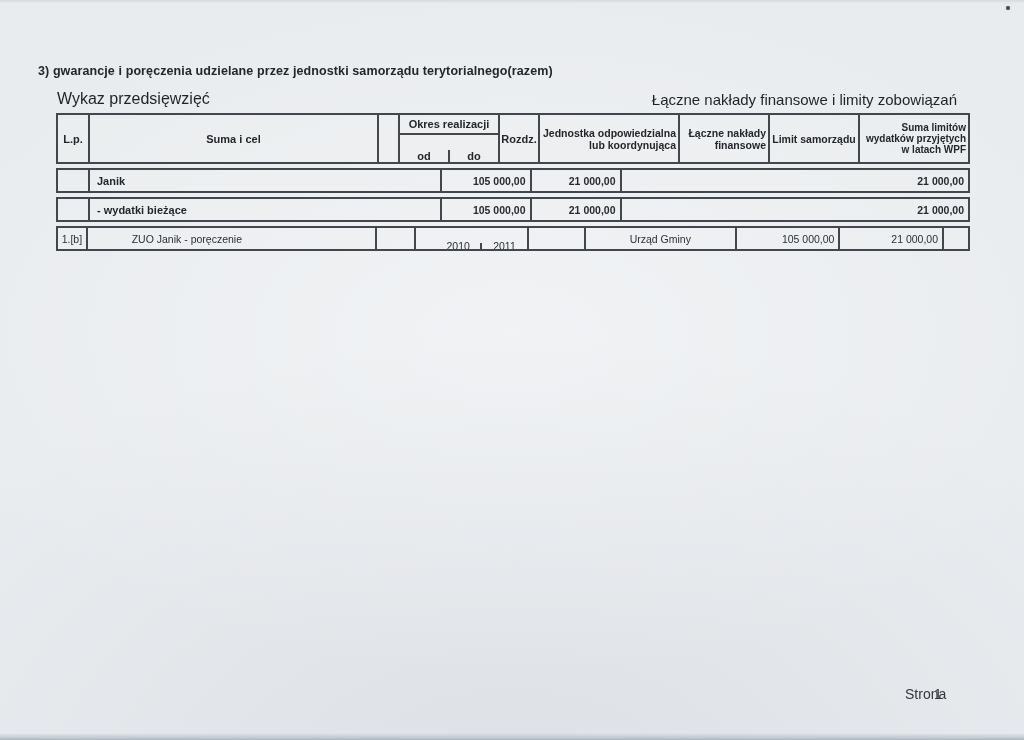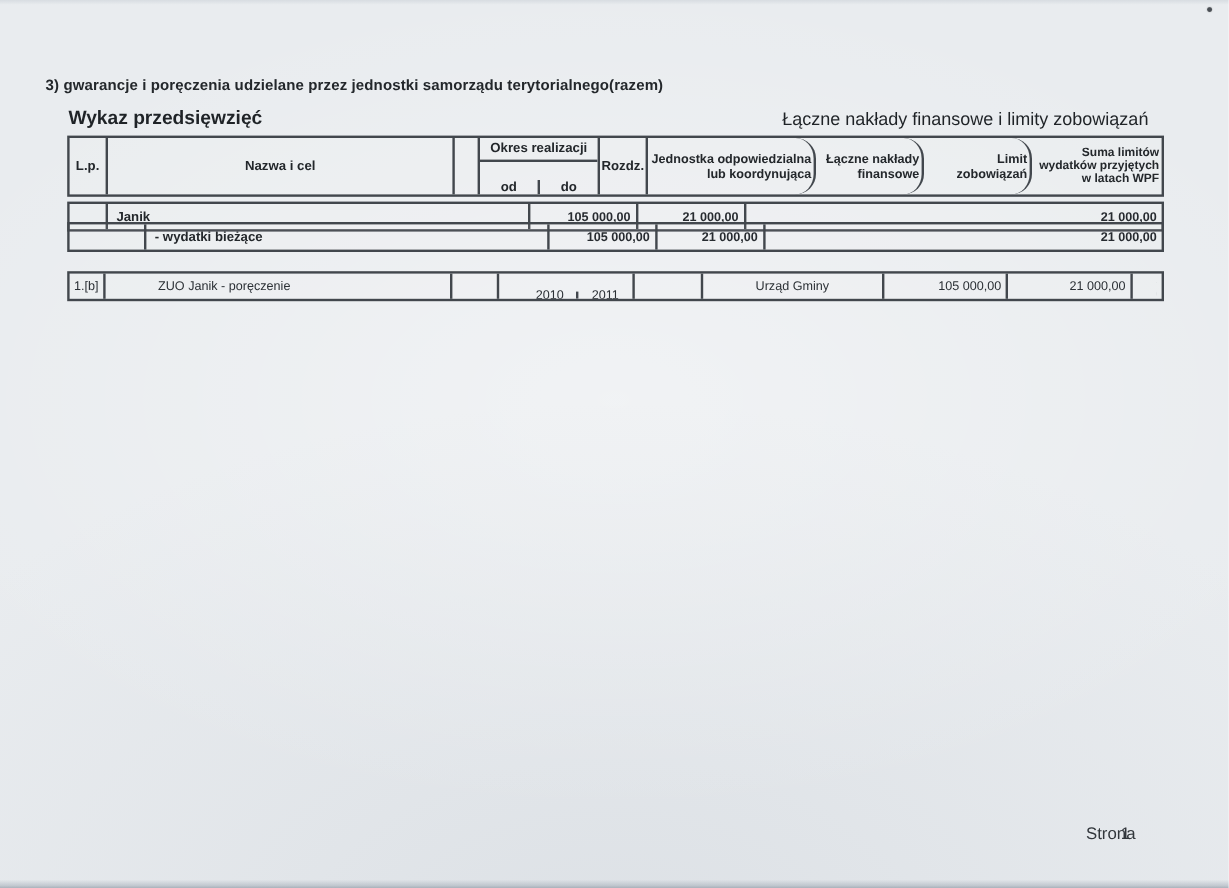--- a/index.html
+++ b/index.html
@@ -25,52 +25,52 @@
   .dot{
     position:absolute;left:1006px;top:6px;width:4px;height:4px;border-radius:50%;
     background:#4a4f55;box-shadow:0 0 1px #777;
   }
   .section-heading{
     position:absolute;left:38px;top:64px;
     font-size:12.5px;font-weight:700;letter-spacing:.1px;color:#23272b;
   }
   .title-left{
     position:absolute;left:57px;top:90px;
-    font-size:16px;font-weight:700;color:#1f2327;
+    font-size:16px;font-weight:400;color:#1f2327;
   }
   .title-right{
     position:absolute;right:67px;top:91px;
     font-size:15px;font-weight:400;color:#1f2327;
   }
   .tablewrap{position:absolute;left:56px;top:113px;width:914px;}
   .rowbox{
     position:absolute;left:0;width:914px;box-sizing:border-box;
     border:2px solid #42474d;display:flex;align-items:stretch;
     background:rgba(255,255,255,.06);
   }
   .hdr{top:0;height:51px;}
   .r1{top:55px;height:25px;}
-  .r2{top:72px;height:25px;padding-left:32px;}
+  .r2{top:84px;height:25px;}
   .r3{top:113px;height:25px;gap:20px;}
   .cell{
     box-sizing:border-box;border-right:2px solid #42474d;
     display:flex;align-items:center;justify-content:center;
     text-align:right;overflow:hidden;
   }
   .cell:last-child{border-right:none;}
   .c-lp{width:32px;}
   .c-nazwa{width:289px;}
   .c-sp{width:21px;}
   .c-okres{width:100px;flex-direction:column;align-items:stretch;justify-content:flex-start;padding:0;}
   .c-rozdz{width:40px;}
   .c-jedn{width:140px;}
   .c-num{width:90px;}
   .c-suma{width:92px;flex:1;}
   .hdr .cell{font-weight:700;font-size:11px;line-height:12px;color:#23272b;}
-  .hdr .c-jedn,.hdr .c-num{font-size:10.5px;line-height:12px;padding:0 2px;border-radius:17px;}
+  .hdr .c-jedn,.hdr .c-num{font-size:10.5px;line-height:12px;padding:0 2px;}
   .hdr .c-suma{font-size:10px;line-height:11px;padding:0 2px;}
   .okres-top{
     height:25px;box-sizing:border-box;border-bottom:2px solid #42474d;
     display:flex;align-items:center;justify-content:center;
   }
   .okres-bottom{flex:1;display:flex;}
   .okres-bottom .sub{
     flex:1;display:flex;align-items:center;justify-content:center;box-sizing:border-box;margin-top:15px;
   }
   .okres-bottom .sub:first-child{border-right:2px solid #42474d;}
@@ -94,33 +94,33 @@
   <div class="section-heading">3) gwarancje i poręczenia udzielane przez jednostki samorządu terytorialnego(razem)</div>
 
   <div class="title-left">Wykaz przedsięwzięć</div>
 
   <div class="title-right">Łączne nakłady finansowe i limity zobowiązań</div>
 
   <div class="tablewrap">
 
     <div class="rowbox hdr">
       <div class="cell c-lp">L.p.</div>
-      <div class="cell c-nazwa">Nazwa i cel</div>
+      <div class="cell c-nazwa">Suma i cel</div>
       <div class="cell c-sp"></div>
       <div class="cell c-okres">
         <div class="okres-top">Okres realizacji</div>
         <div class="okres-bottom">
           <div class="sub">od</div>
           <div class="sub">do</div>
         </div>
       </div>
       <div class="cell c-rozdz">Rozdz.</div>
       <div class="cell c-jedn">Jednostka odpowiedzialna lub koordynująca</div>
       <div class="cell c-num">Łączne nakłady finansowe</div>
-      <div class="cell c-num">Limit zobowiązań</div>
+      <div class="cell c-num">Limit samorządu</div>
       <div class="cell c-suma">Suma limitów wydatków przyjętych w latach WPF</div>
     </div>
 
     <div class="rowbox r1">
       <div class="cell c-lp"></div>
       <div class="merged rowlabel">Janik</div>
       <div class="cell c-num val b">105 000,00</div>
       <div class="cell c-num val b">21 000,00</div>
       <div class="cell c-suma val b">21 000,00</div>
     </div>

